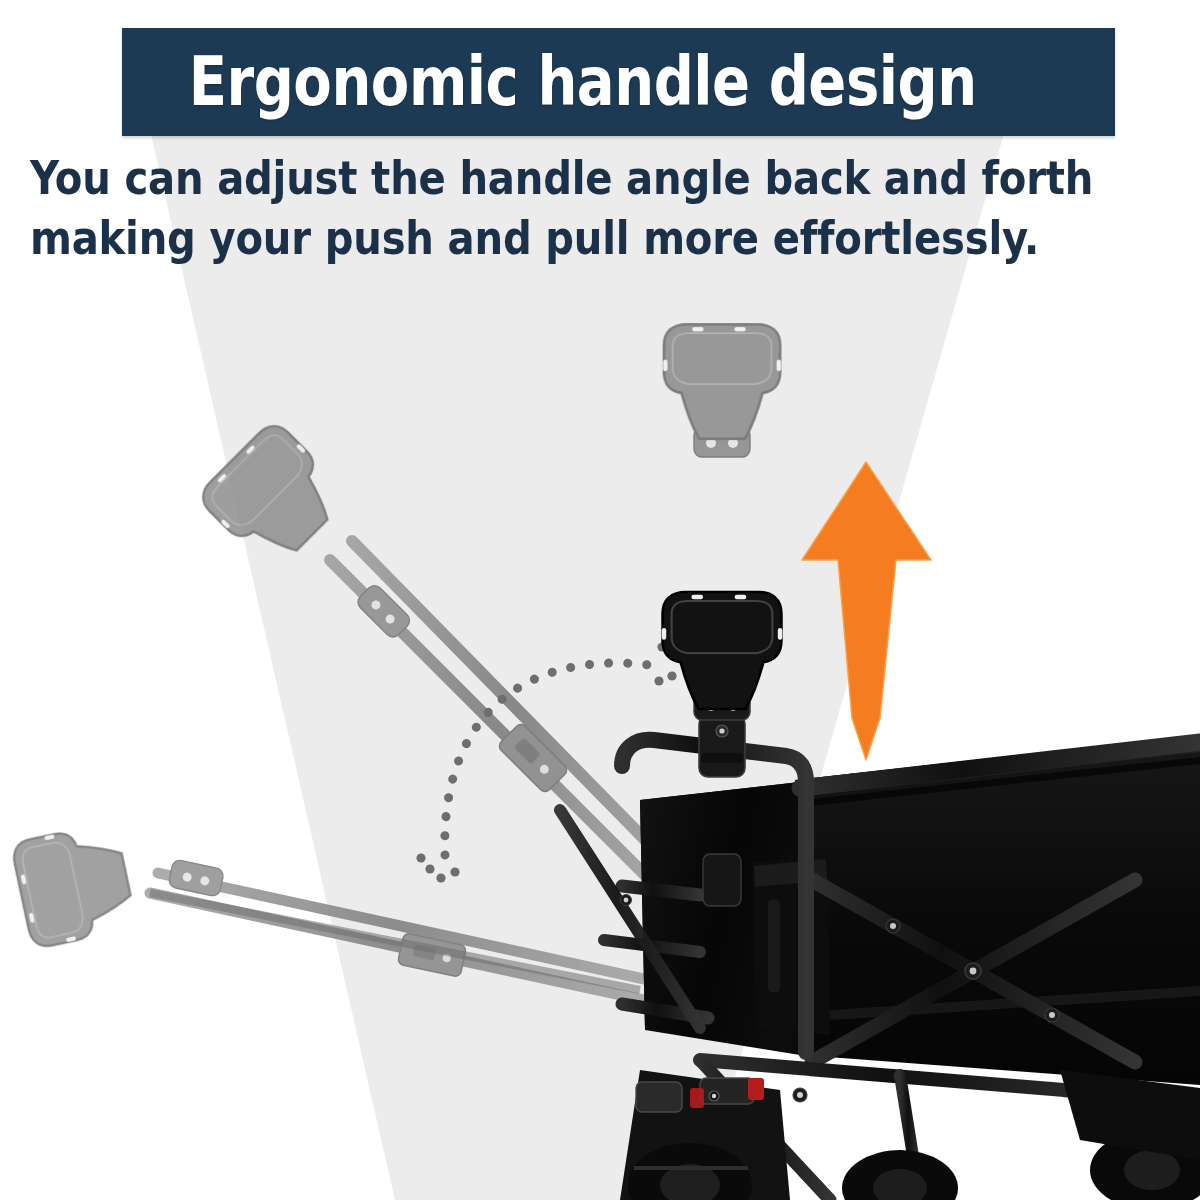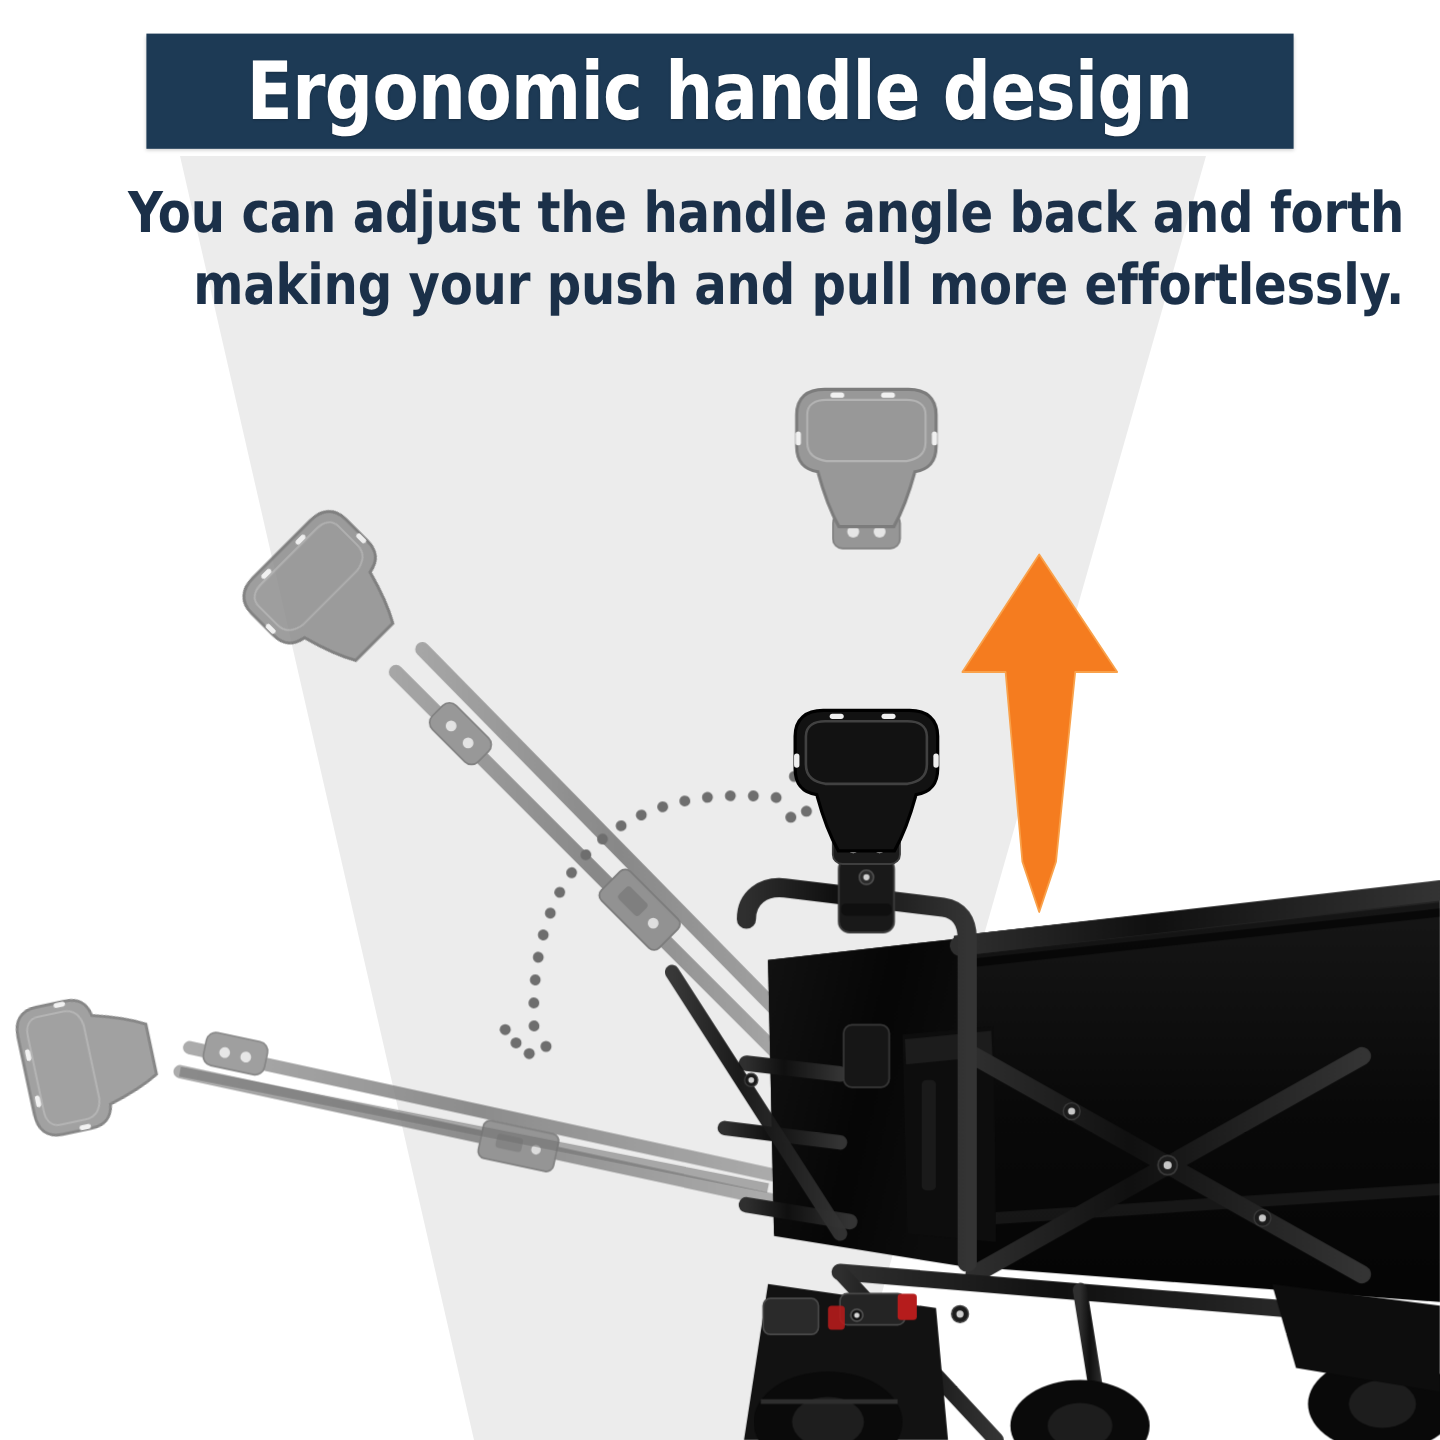--- a/index.html
+++ b/index.html
@@ -7,42 +7,43 @@
     width:1200px;height:1200px;overflow:hidden;
     background:#ffffff;
     font-family:"Liberation Sans", sans-serif;
     position:relative;
   }
   #stage{position:absolute;inset:0;width:1200px;height:1200px;}
   #stage svg.layer{position:absolute;left:0;top:0;width:1200px;height:1200px;}
 
   
   .banner{
-    position:absolute;left:122px;top:28px;width:956px;height:96px;
+    position:absolute;left:122px;top:28px;width:956px;height:108px;
     background:#1d3a55;
-    display:flex;align-items:center;justify-content:center;
+    display:flex;align-items:center;justify-content:flex-start;
     box-shadow:0 2px 3px rgba(0,0,0,.18);
     z-index:40;
+    padding-left:37px;
   }
   .banner-title{
     color:#ffffff;
     font-family:"Liberation Sans Narrow","DejaVu Sans Condensed","Liberation Sans",sans-serif;
     font-weight:700;
     font-size:67px;
     line-height:1;
     letter-spacing:-0.5px;
     transform:scaleX(.93);
     white-space:nowrap;
     text-shadow:0 1px 2px rgba(0,0,0,.25);
   }
 
   
   .subtitle{
     position:absolute;left:0;top:148px;width:1200px;
-    text-align:right;z-index:40;
+    text-align:left;z-index:40;
     color:#1b3049;
     font-family:"Liberation Sans Narrow","DejaVu Sans Condensed","Liberation Sans",sans-serif;
     font-weight:700;
     font-size:47px;
     line-height:1.28;
     letter-spacing:-0.2px;
   }
   .subtitle span{display:block;transform:scaleX(.95);white-space:nowrap;}
 </style>
 </head>

